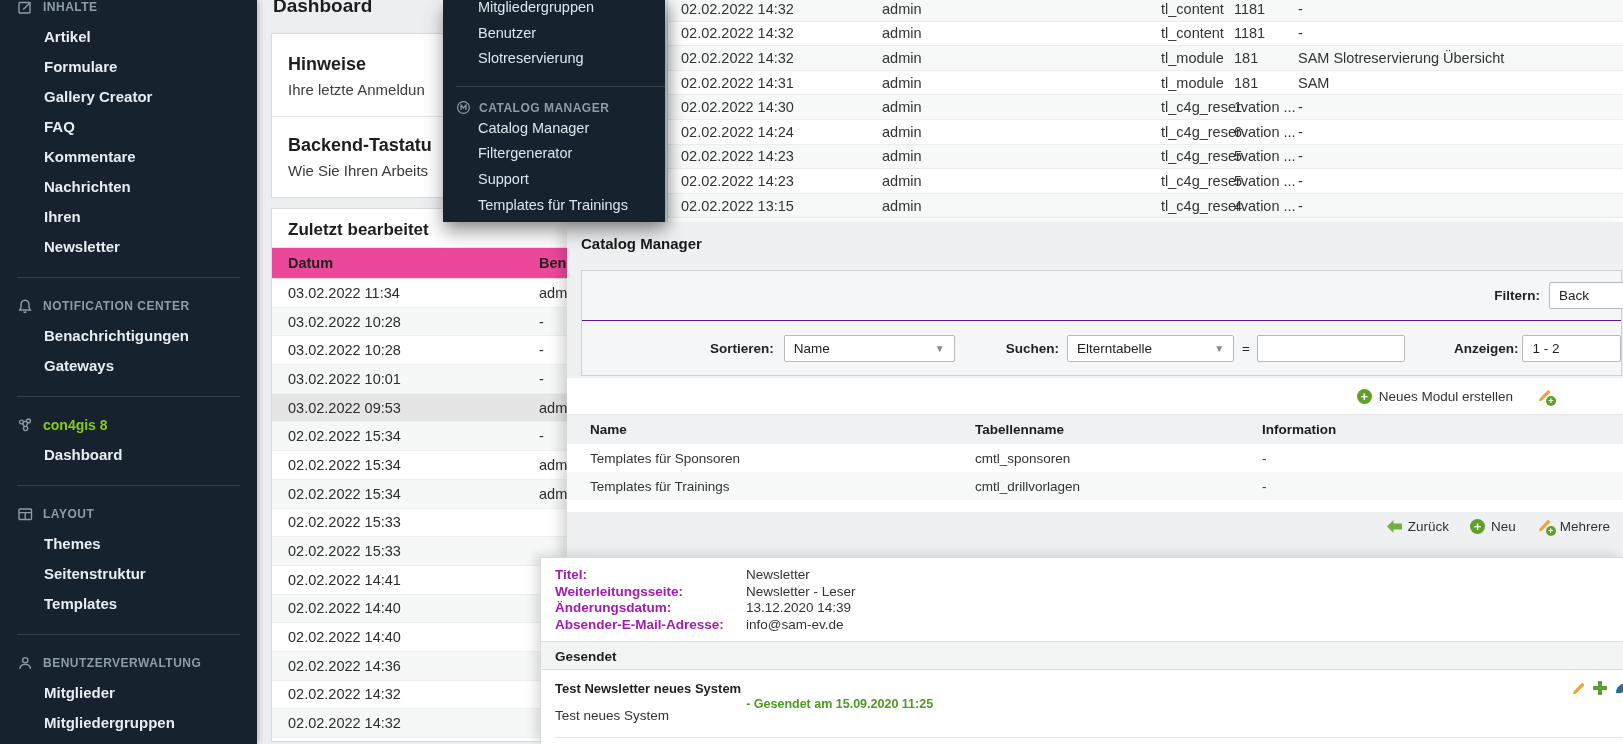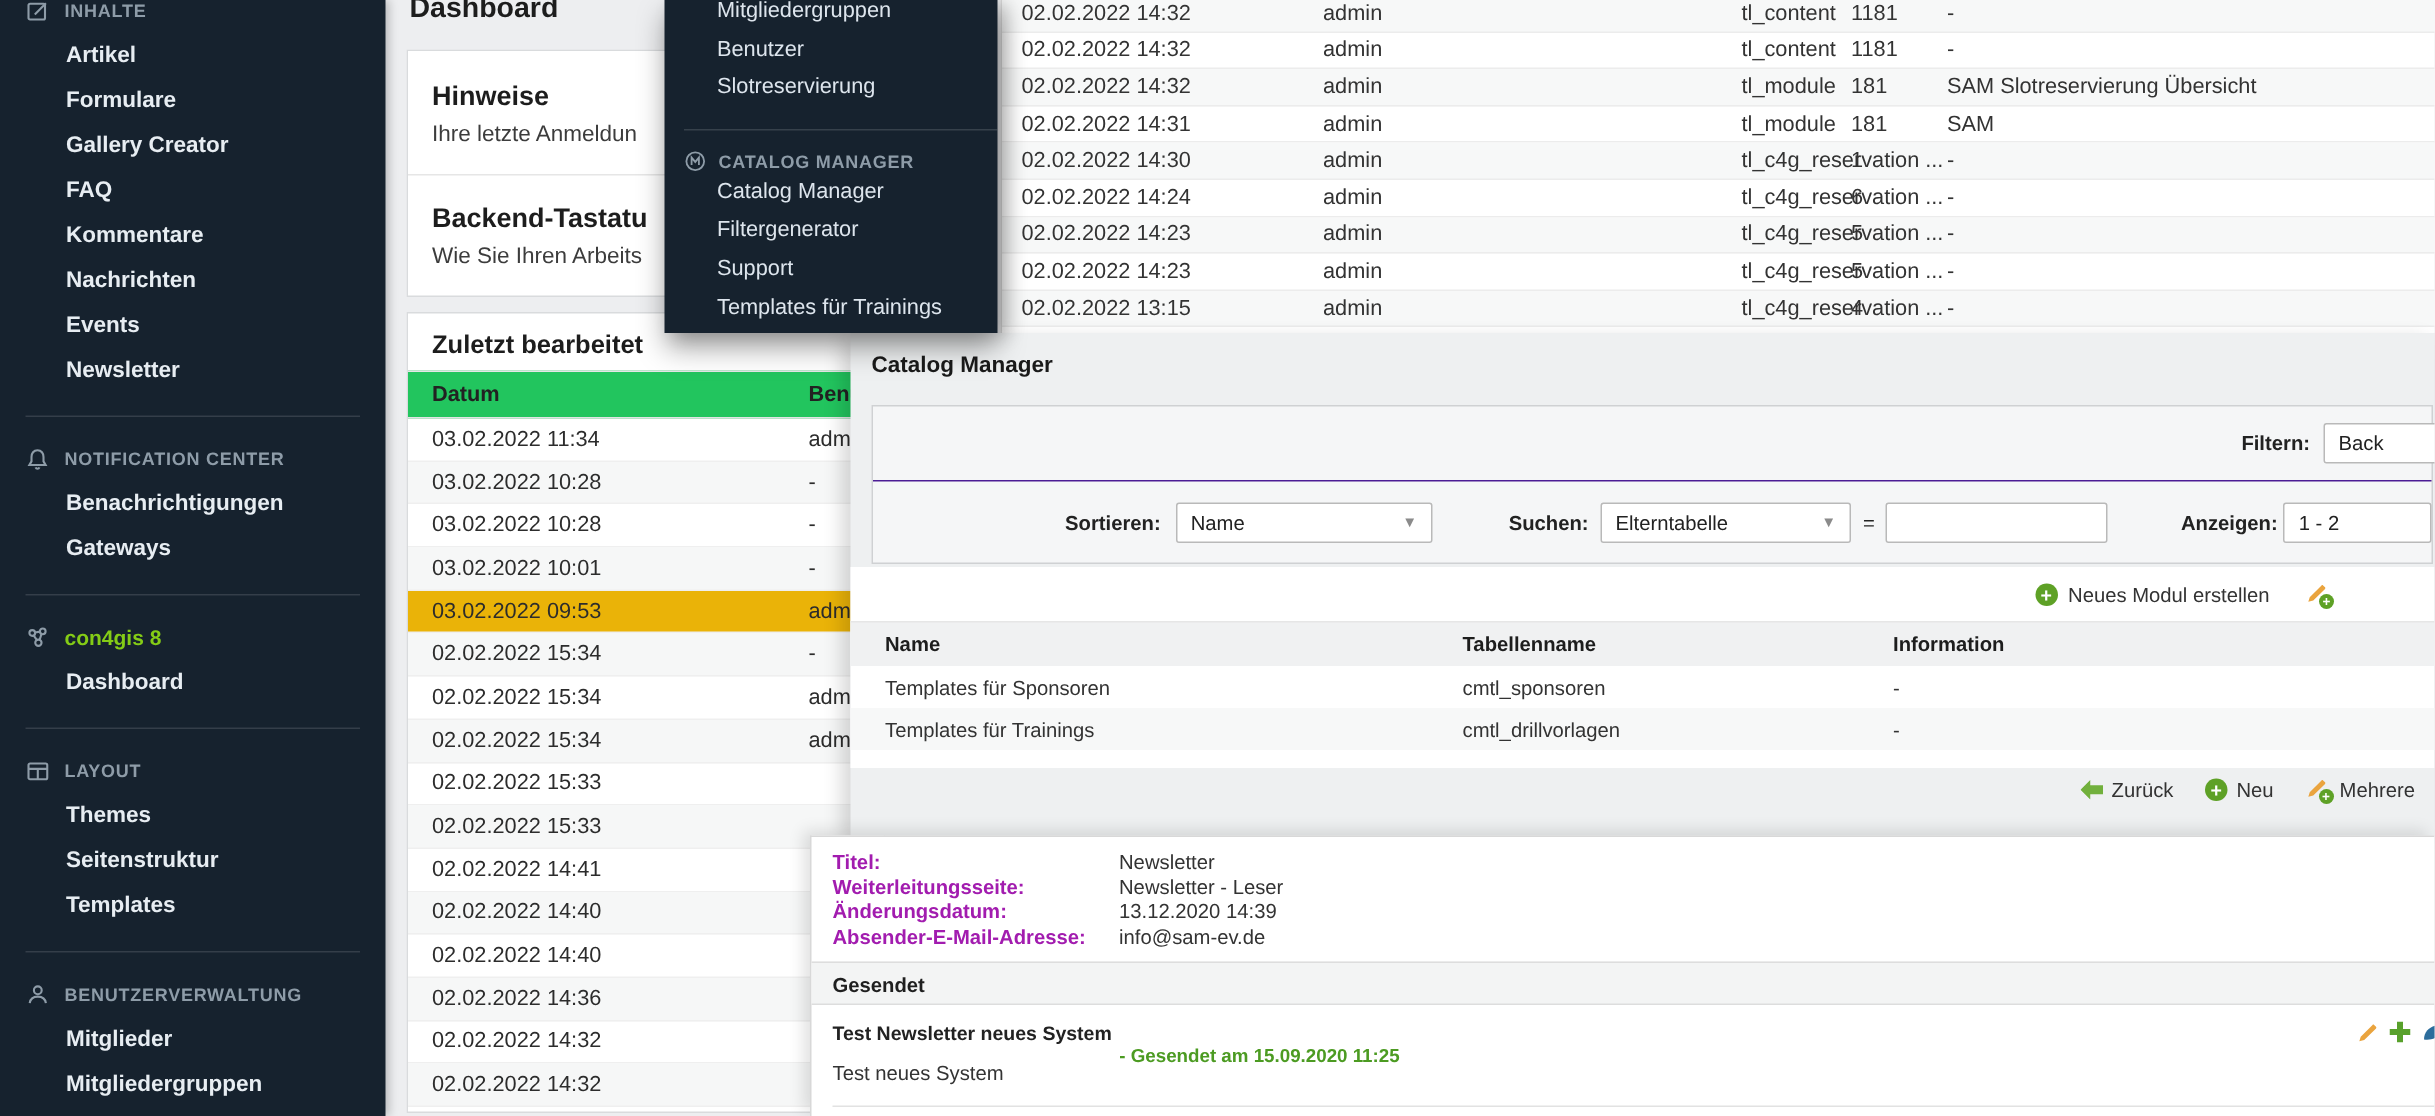--- a/index.html
+++ b/index.html
@@ -23,25 +23,25 @@
   #dash-title{margin:-7px 0 0 16px;height:26px;line-height:26px;font-size:19px;font-weight:bold;color:#1d1d1d;}
   .card{background:#fff;border:1px solid #d9dbdd;margin-left:14px;width:319px;box-sizing:border-box;}
   #card-hints{margin-top:14px;}
   .hint-block{padding:0 16px;}
   .hint-title{font-size:18px;font-weight:bold;color:#1d1d1d;height:24px;line-height:24px;}
   .hint-text{font-size:15px;color:#3c3c3c;height:19px;line-height:19px;margin-top:4px;white-space:nowrap;}
   .h-div{border-top:1px solid #e6e6e6;margin-top:17px;}
   #card-zuletzt{margin-top:10px;height:534px;overflow:hidden;}
   #zl-heading{padding:8px 0 0 16px;font-size:17px;font-weight:bold;color:#1d1d1d;height:26px;line-height:26px;}
   .zl-grid{display:grid;grid-template-columns:251px 1fr;padding-left:16px;align-items:center;}
-  #zl-header{margin-top:4px;height:30px;background:#22c55e;border-top:1px solid #e5e6e7;
+  #zl-header{margin-top:4px;height:30px;background:#ec4899;border-top:1px solid #e5e6e7;
              border-bottom:1px solid #e2e3e4;font-size:14.5px;font-weight:bold;color:#222;}
   .zl-row{height:28.7px;font-size:14.5px;color:#2c2c2c;border-bottom:1px solid #efefef;box-sizing:border-box;white-space:nowrap;}
   .zl-row:nth-child(even){background:#f6f7f7;}
-  .zl-row.hl{background:#eab308;}
+  .zl-row.hl{background:#e5e5e5;}
 
   
   #activity{position:absolute;left:667px;top:0;width:956px;height:222px;background:#fff;
             border-left:1px solid #dddddd;overflow:hidden;z-index:1;}
   #activity .inner{margin-top:-3px;}
   .act-row{display:grid;grid-template-columns:201px 279px 73px 64px 1fr;padding-left:13px;
            align-items:center;height:24.6px;box-sizing:border-box;font-size:14.5px;color:#333;
            border-bottom:1px solid #ececec;white-space:nowrap;}
   .act-row:nth-child(odd){background:#f7f8f8;}
 
@@ -121,21 +121,21 @@
     <div class="side-item">Formulare</div>
 
     <div class="side-item">Gallery Creator</div>
 
     <div class="side-item">FAQ</div>
 
     <div class="side-item">Kommentare</div>
 
     <div class="side-item">Nachrichten</div>
 
-    <div class="side-item">Events</div>
+    <div class="side-item">Ihren</div>
 
     <div class="side-item">Newsletter</div>
 
   <div class="sb-div"></div>
 
   <div class="sec-h">
     <svg class="sb-icon" width="16" height="16" viewBox="0 0 16 16" fill="none" stroke="#8e9ca8" stroke-width="1.4">
         <path d="M8 2.2c-2.6 0-4 2-4 4.4v3L2.6 12h10.8L12 9.6v-3c0-2.4-1.4-4.4-4-4.4z"></path>
         <path d="M6.7 13.6a1.4 1.4 0 0 0 2.6 0"></path>
       </svg>

